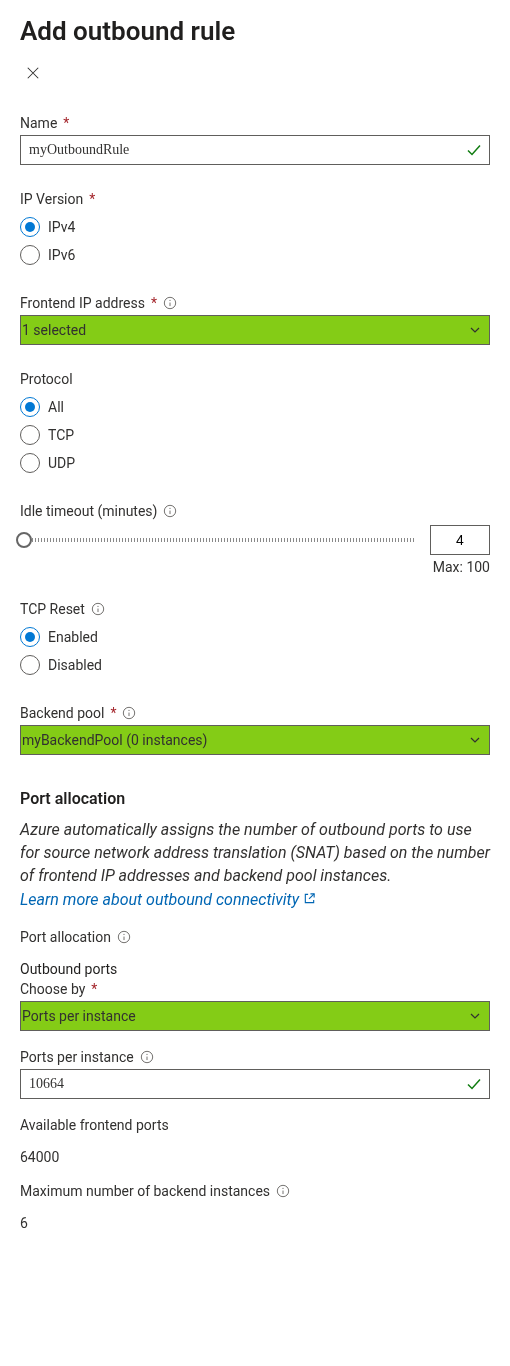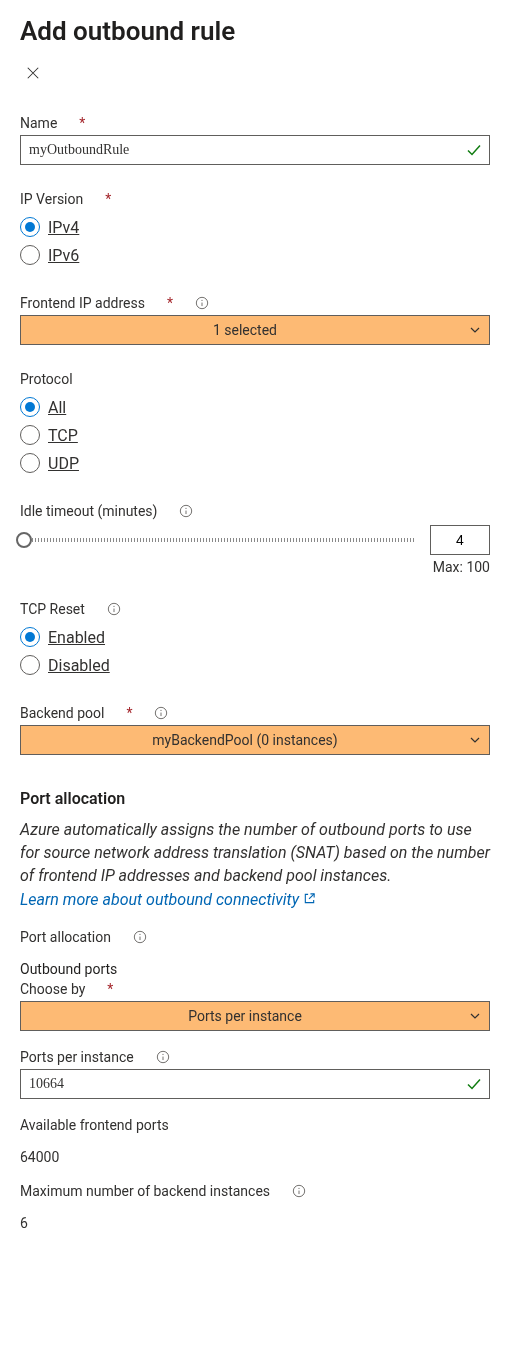--- a/index.html
+++ b/index.html
@@ -48,21 +48,21 @@
   }
   .close-btn svg { width: 14px; height: 14px; }
 
   .field-group { margin-top: 26px; }
   .field-group.tight { margin-top: 18px; }
   .label {
     font-size: 14px;
     color: var(--text);
     display: flex;
     align-items: center;
-    gap: 22px;
+    gap: 6px;
     margin-bottom: 4px;
   }
   .req { color: var(--required); }
   .info-icon {
     display: inline-flex;
     width: 14px; height: 14px;
     color: var(--info);
   }
   .info-icon svg { width: 14px; height: 14px; }
 
@@ -105,35 +105,34 @@
     align-items: center;
     justify-content: center;
     flex-shrink: 0;
   }
   .radio-circle.checked { border-color: var(--accent); }
   .radio-dot {
     width: 10px; height: 10px;
     border-radius: 50%;
     background: var(--accent);
   }
-  .radio-label { font-size: 16px; text-decoration: underline; }
+  .radio-label { font-size: 14px; }
 
   .select {
     width: 100%;
     height: 30px;
     border: 1px solid var(--border);
-    padding: 0 32px 0 12px;
-    font-size: 14px;
-    color: var(--text);
-    background: #fdba74;
+    padding: 0 32px 0 1px;
+    font-size: 14px;
+    color: var(--text);
+    background: #84cc16;
     display: flex;
     align-items: center;
     position: relative;
     cursor: pointer;
-    justify-content: center;
   }
   .select .chev {
     position: absolute;
     right: 8px;
     top: 50%;
     transform: translateY(-50%);
     color: var(--text);
     display: inline-flex;
   }
   .select .chev svg { width: 12px; height: 12px; }

